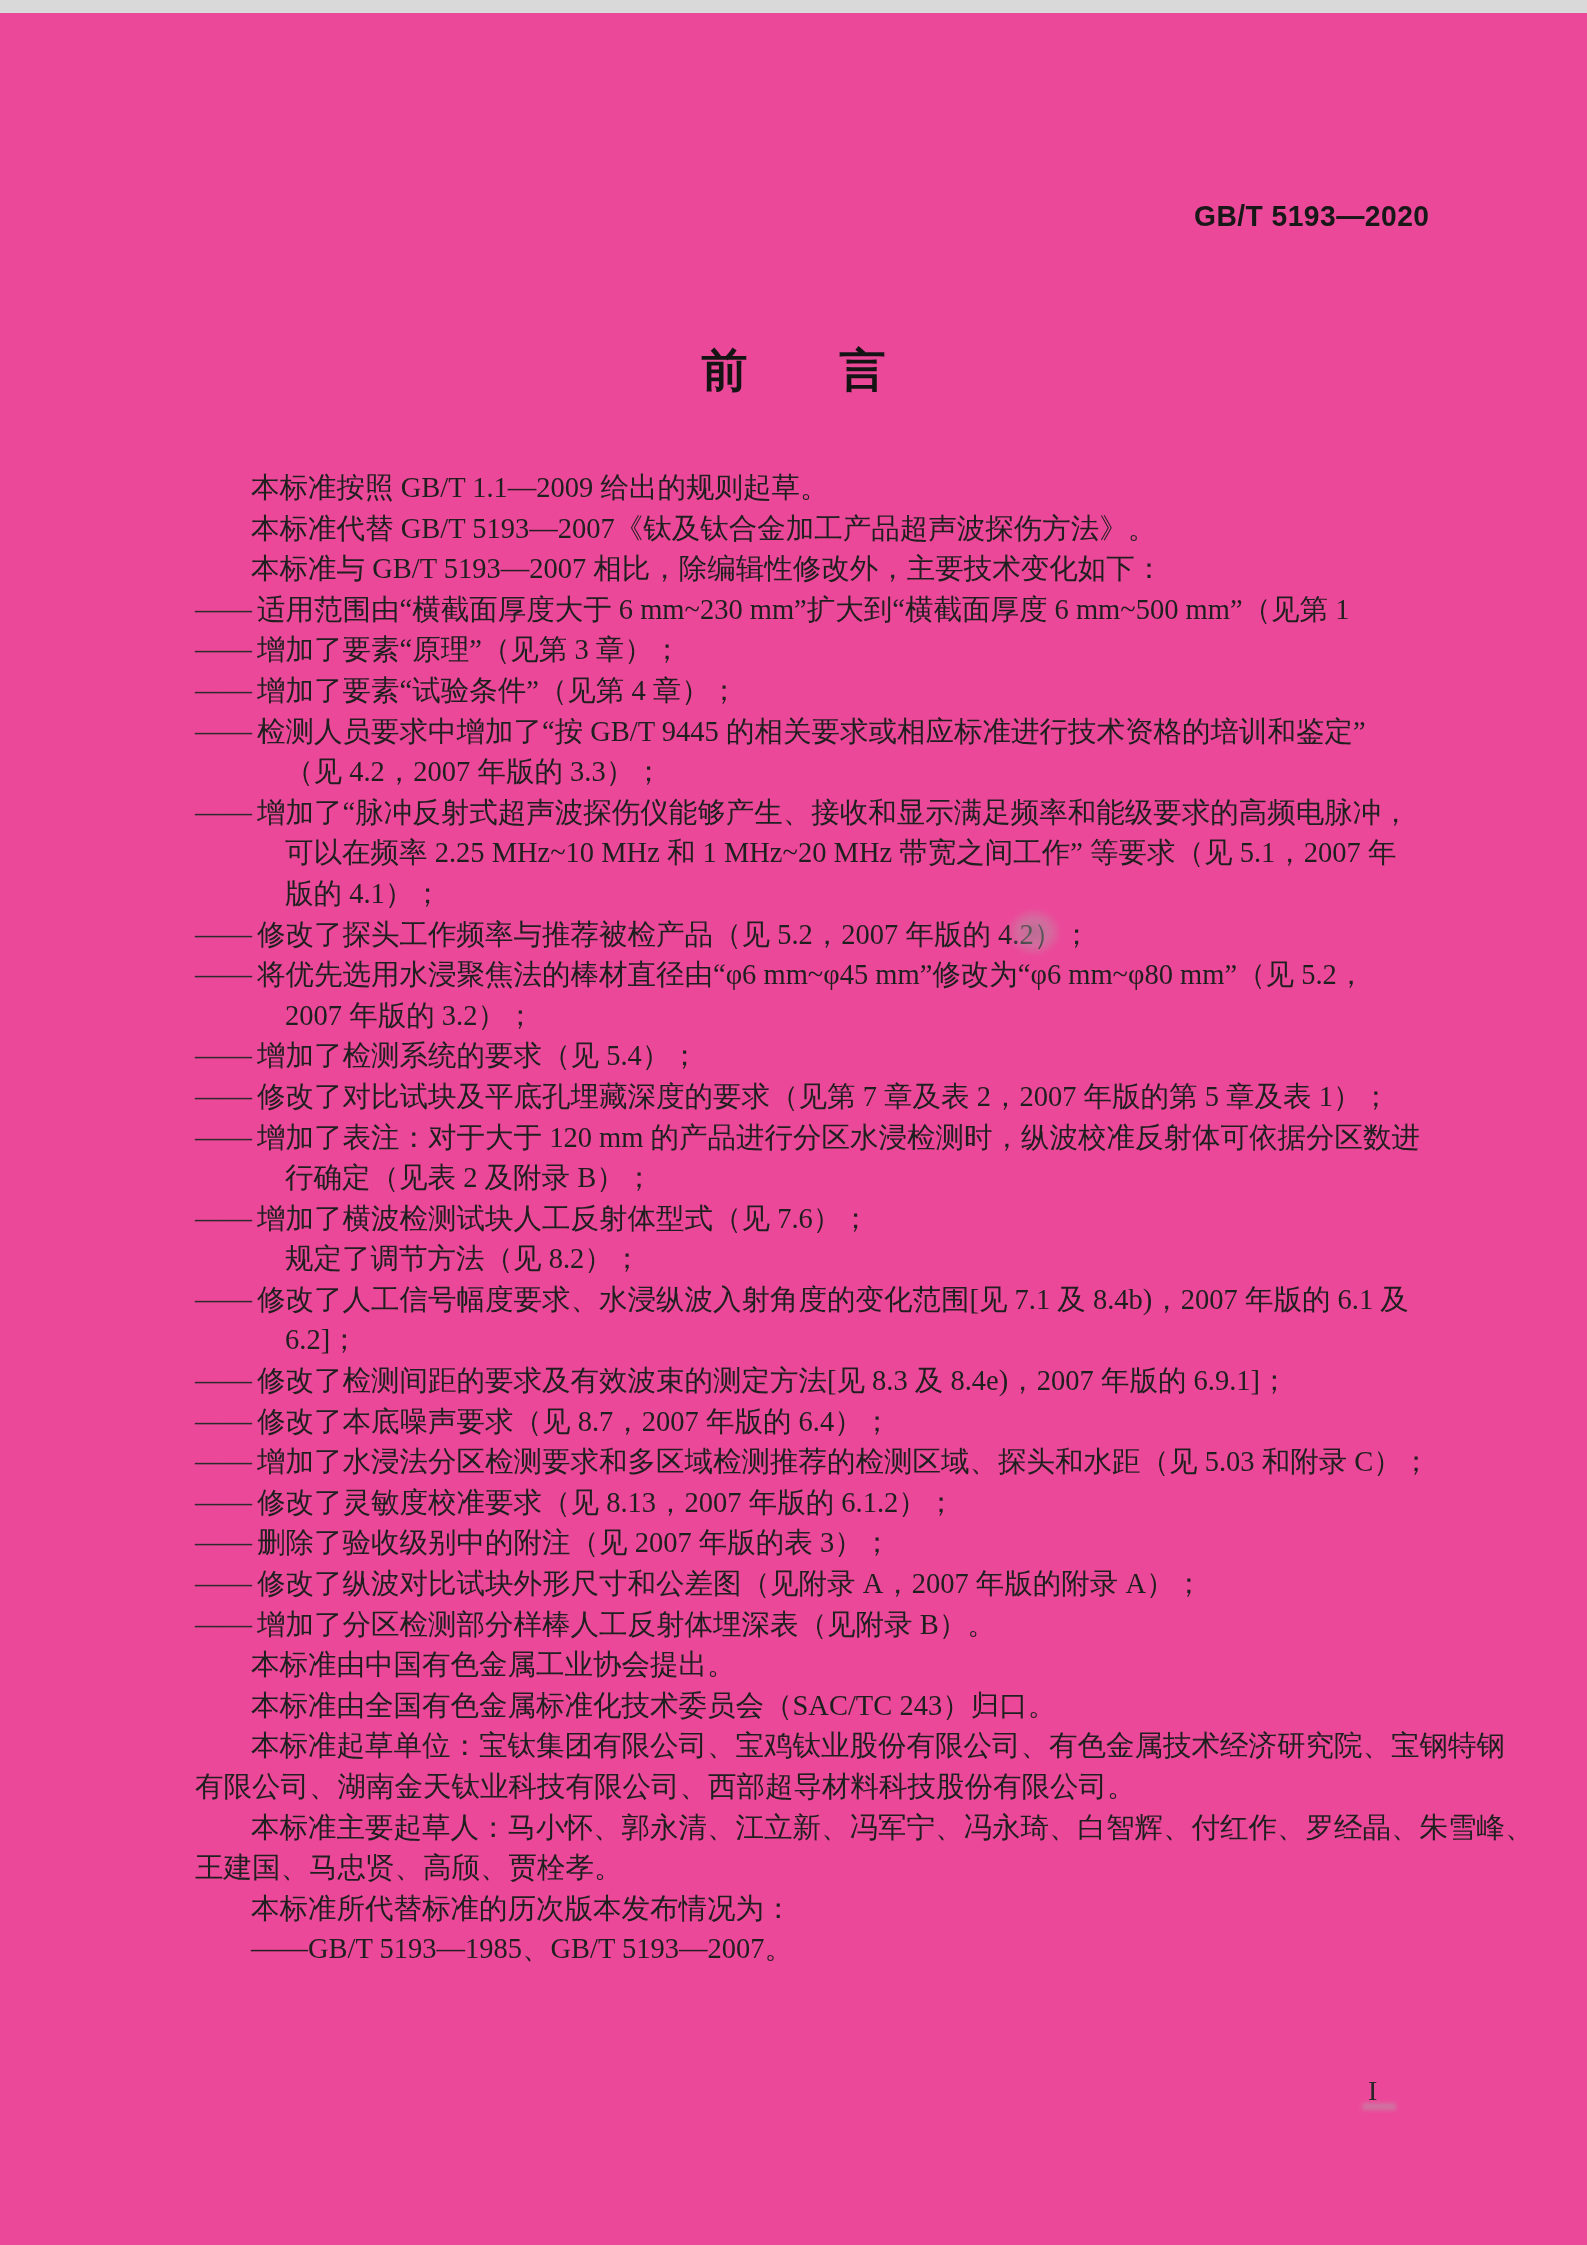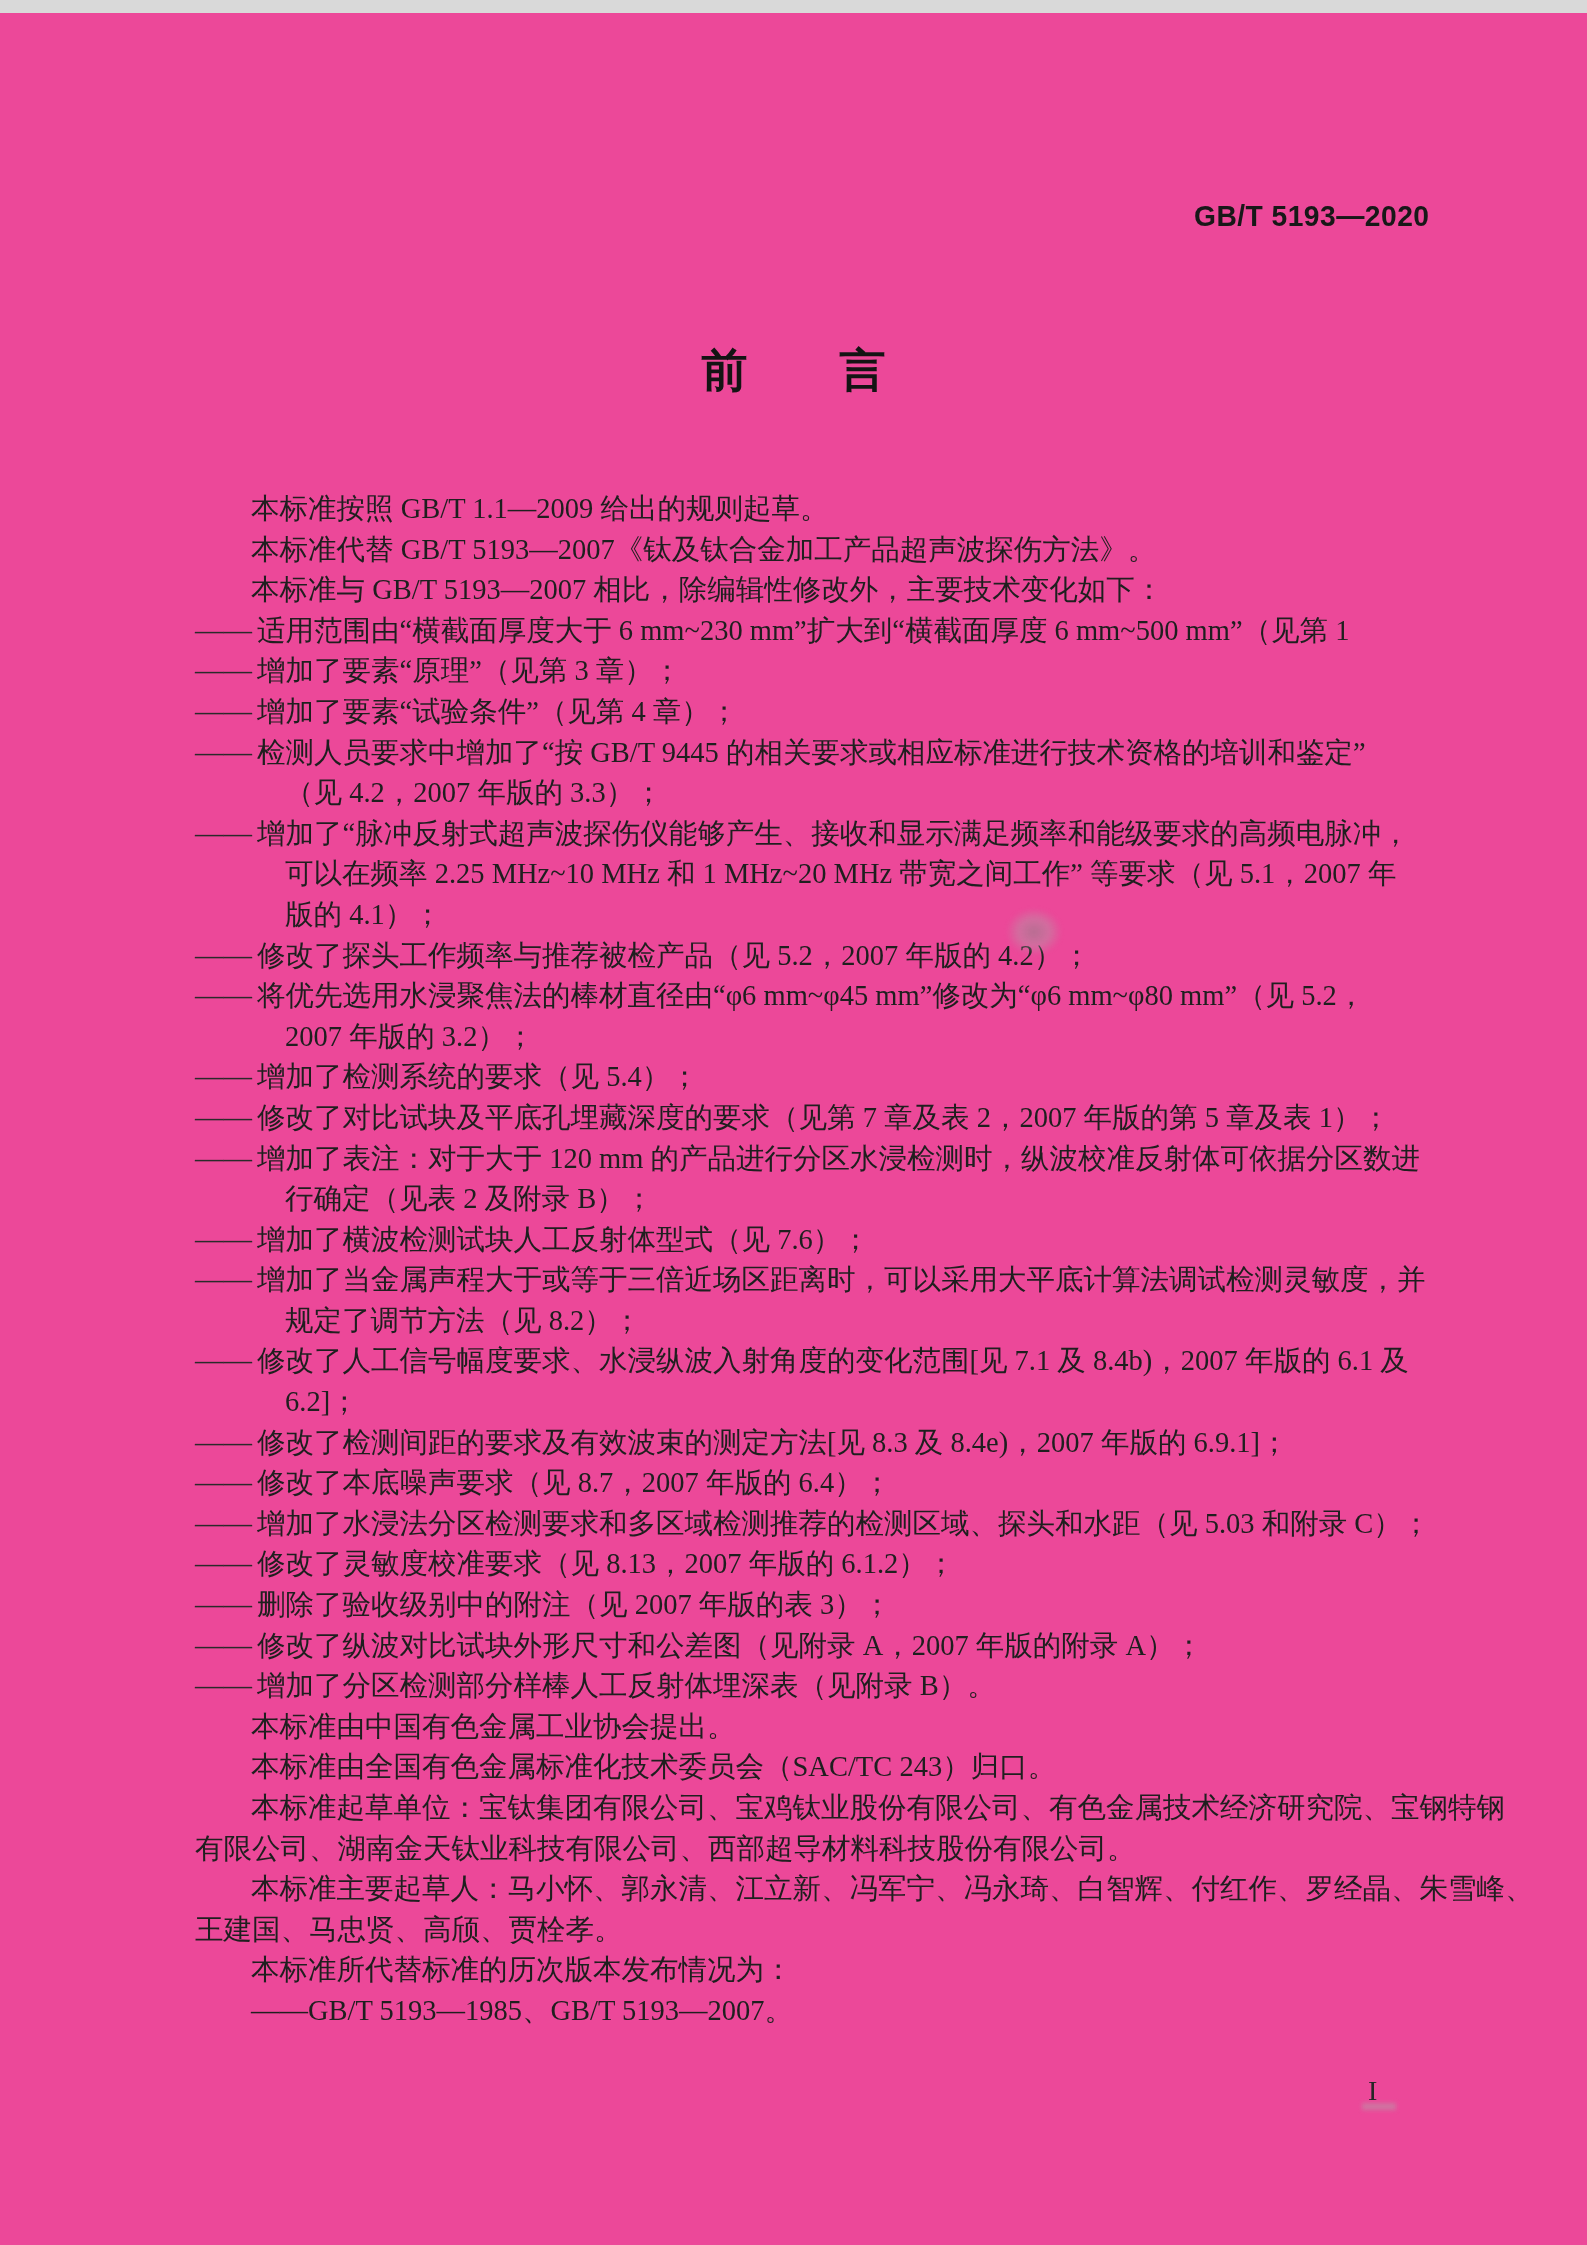--- a/index.html
+++ b/index.html
@@ -29,21 +29,21 @@
     text-align:center;
     font-size:46px;
     font-weight:bold;
     letter-spacing:92px;
     text-indent:92px;
     color:#141414;
     font-family:Liberation Mono, monospace;
   }
   .body-text{
     position:absolute;
-    left:195px;top:476px;
+    left:195px;top:455px;
     width:1270px;
     font-size:28.5px;
     line-height:40.6px;
     white-space:nowrap;
   }
   .line{height:40.6px;}
   .line.para{text-indent:56px;}
   .line.flush{text-indent:0;}
   .line.cont{padding-left:90px;}
   .line.dash .dash-glyph{display:inline-block;color:#2a2a2a;margin-right:5px;}
@@ -92,21 +92,20 @@
       <div class="line cont">可以在频率 2.25 MHz~10 MHz 和 1 MHz~20 MHz 带宽之间工作” 等要求（见 5.1，2007 年</div>
       <div class="line cont">版的 4.1）；</div>
       <div class="line dash"><span class="dash-glyph">——</span><span>修改了探头工作频率与推荐被检产品（见 5.2，2007 年版的 4.2）；</span></div>
       <div class="line dash"><span class="dash-glyph">——</span><span>将优先选用水浸聚焦法的棒材直径由“φ6 mm~φ45 mm”修改为“φ6 mm~φ80 mm”（见 5.2，</span></div>
       <div class="line cont">2007 年版的 3.2）；</div>
       <div class="line dash"><span class="dash-glyph">——</span><span>增加了检测系统的要求（见 5.4）；</span></div>
       <div class="line dash"><span class="dash-glyph">——</span><span>修改了对比试块及平底孔埋藏深度的要求（见第 7 章及表 2，2007 年版的第 5 章及表 1）；</span></div>
       <div class="line dash"><span class="dash-glyph">——</span><span>增加了表注：对于大于 120 mm 的产品进行分区水浸检测时，纵波校准反射体可依据分区数进</span></div>
       <div class="line cont">行确定（见表 2 及附录 B）；</div>
       <div class="line dash"><span class="dash-glyph">——</span><span>增加了横波检测试块人工反射体型式（见 7.6）；</span></div>
-      <div class="line dash"><span class="dash-glyph">——</span><span>增加了当金属声程大于或等于三倍近场区距离时，可以采用大平底计算法调试检测灵敏度，并</span></div>
       <div class="line cont">规定了调节方法（见 8.2）；</div>
       <div class="line dash"><span class="dash-glyph">——</span><span>修改了人工信号幅度要求、水浸纵波入射角度的变化范围[见 7.1 及 8.4b)，2007 年版的 6.1 及</span></div>
       <div class="line cont">6.2]；</div>
       <div class="line dash"><span class="dash-glyph">——</span><span>修改了检测间距的要求及有效波束的测定方法[见 8.3 及 8.4e)，2007 年版的 6.9.1]；</span></div>
       <div class="line dash"><span class="dash-glyph">——</span><span>修改了本底噪声要求（见 8.7，2007 年版的 6.4）；</span></div>
       <div class="line dash"><span class="dash-glyph">——</span><span>增加了水浸法分区检测要求和多区域检测推荐的检测区域、探头和水距（见 5.03 和附录 C）；</span></div>
       <div class="line dash"><span class="dash-glyph">——</span><span>修改了灵敏度校准要求（见 8.13，2007 年版的 6.1.2）；</span></div>
       <div class="line dash"><span class="dash-glyph">——</span><span>删除了验收级别中的附注（见 2007 年版的表 3）；</span></div>
       <div class="line dash"><span class="dash-glyph">——</span><span>修改了纵波对比试块外形尺寸和公差图（见附录 A，2007 年版的附录 A）；</span></div>
       <div class="line dash"><span class="dash-glyph">——</span><span>增加了分区检测部分样棒人工反射体埋深表（见附录 B）。</span></div>

